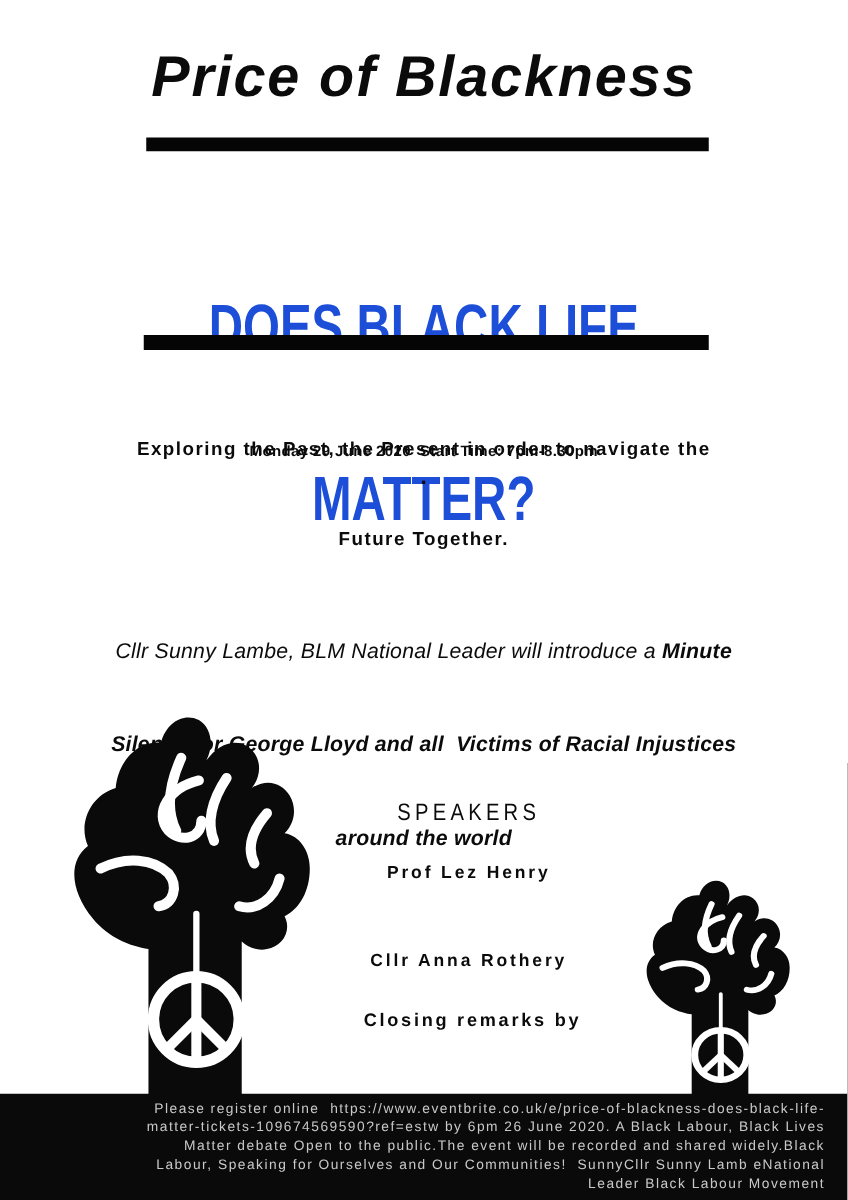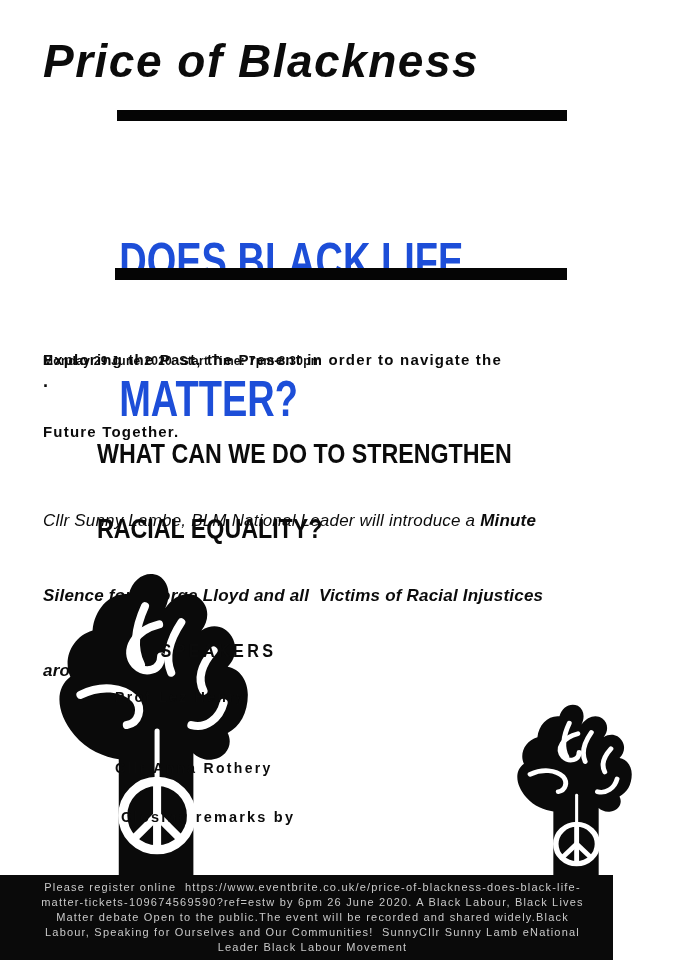--- a/index.html
+++ b/index.html
@@ -5,21 +5,21 @@
   html,body{margin:0;padding:0;background:#888;}
   .poster{
     position:relative;
     width:678px;height:960px;
     margin:0 auto;
     background:#ffffff;
     overflow:hidden;
     font-family:"Liberation Sans", sans-serif;
     color:#0b0b0b;
   }
-  .abs{position:absolute;left:0;right:0;text-align:left;white-space:pre-wrap;padding-left:43px;}
+  .abs{position:absolute;left:0;right:0;text-align:center;white-space:pre-wrap;}
   .poster-title{
     top:34px;
     font-size:46px;font-weight:bold;font-style:italic;
     letter-spacing:1.5px;
   }
   .bar{position:absolute;background:#050505;}
   .bar-top{left:117px;top:110px;width:450px;height:11px;}
   .bar-bottom{left:115px;top:268px;width:452px;height:12px;}
   .headline{
     top:146px;
@@ -45,42 +45,42 @@
   }
   .question .cond{display:block;transform:scaleX(0.83);transform-origin:50% 50%;}
   .intro{
     top:458px;
     font-size:17px;line-height:25px;letter-spacing:0.2px;font-style:italic;
   }
   .intro b{font-weight:bold;}
   .speakers-heading{
     left:72px;right:0;width:606px;
     top:596px;
-    font-size:19px;font-weight:bold;letter-spacing:4px;
+    font-size:19px;font-weight:normal;letter-spacing:4px;
   }
   .speakers-heading .cond{display:block;transform:scaleX(0.85);transform-origin:50% 50%;}
   .speaker-list{
     left:72px;right:auto;width:606px;
     top:639px;
     font-size:14px;font-weight:bold;letter-spacing:2.3px;line-height:23.5px;
   }
   .closing{
     left:78px;right:auto;width:600px;
     top:756px;
     font-size:14.5px;font-weight:bold;letter-spacing:2.2px;line-height:24.5px;
   }
   .fist{position:absolute;}
   .fist-left{left:26px;top:566px;width:242px;height:312px;}
   .fist-right{left:497px;top:700px;width:147px;height:180px;}
   .footer-band{
-    position:absolute;left:0;top:875px;width:613px;height:85px;
+    position:absolute;left:0;top:875px;width:678px;height:85px;
     background:#0a0a0a;
     box-sizing:border-box;
     padding:5px 18px 16px 30px;
-    text-align:center;
+    text-align:right;
   }
   .footer-line{
     color:#c9c9c9;
     font-size:11px;letter-spacing:1.2px;line-height:15px;
     white-space:pre;
   }
 </style>
 </head>
 <body>
 
@@ -99,24 +99,20 @@
 
   <div class="abs subtitle">
     <div>Exploring the Past, the Present in order to navigate the</div>
     <div>Future Together.</div>
   </div>
 
   <div class="abs datetime">Monday 29 June 2020  Start Time: 7pm-8.30pm</div>
 
   <div class="abs sep-dot">.</div>
 
-  <div class="abs question">
-    <span class="cond">WHAT CAN WE DO TO STRENGTHEN</span>
-    <span class="cond">RACIAL EQUALITY?</span>
-  </div>
 
   <div class="abs intro">
     <div><span>Cllr Sunny Lambe, BLM National Leader will introduce a </span><b>Minute</b></div>
     <div><b>Silence for George Lloyd and all  Victims of Racial Injustices</b></div>
     <div><b>around the world</b></div>
   </div>
 
   <svg class="fist fist-left" viewBox="0 0 240 310" preserveAspectRatio="none" aria-hidden="true">
     <defs>
       <g id="fist-shape">

